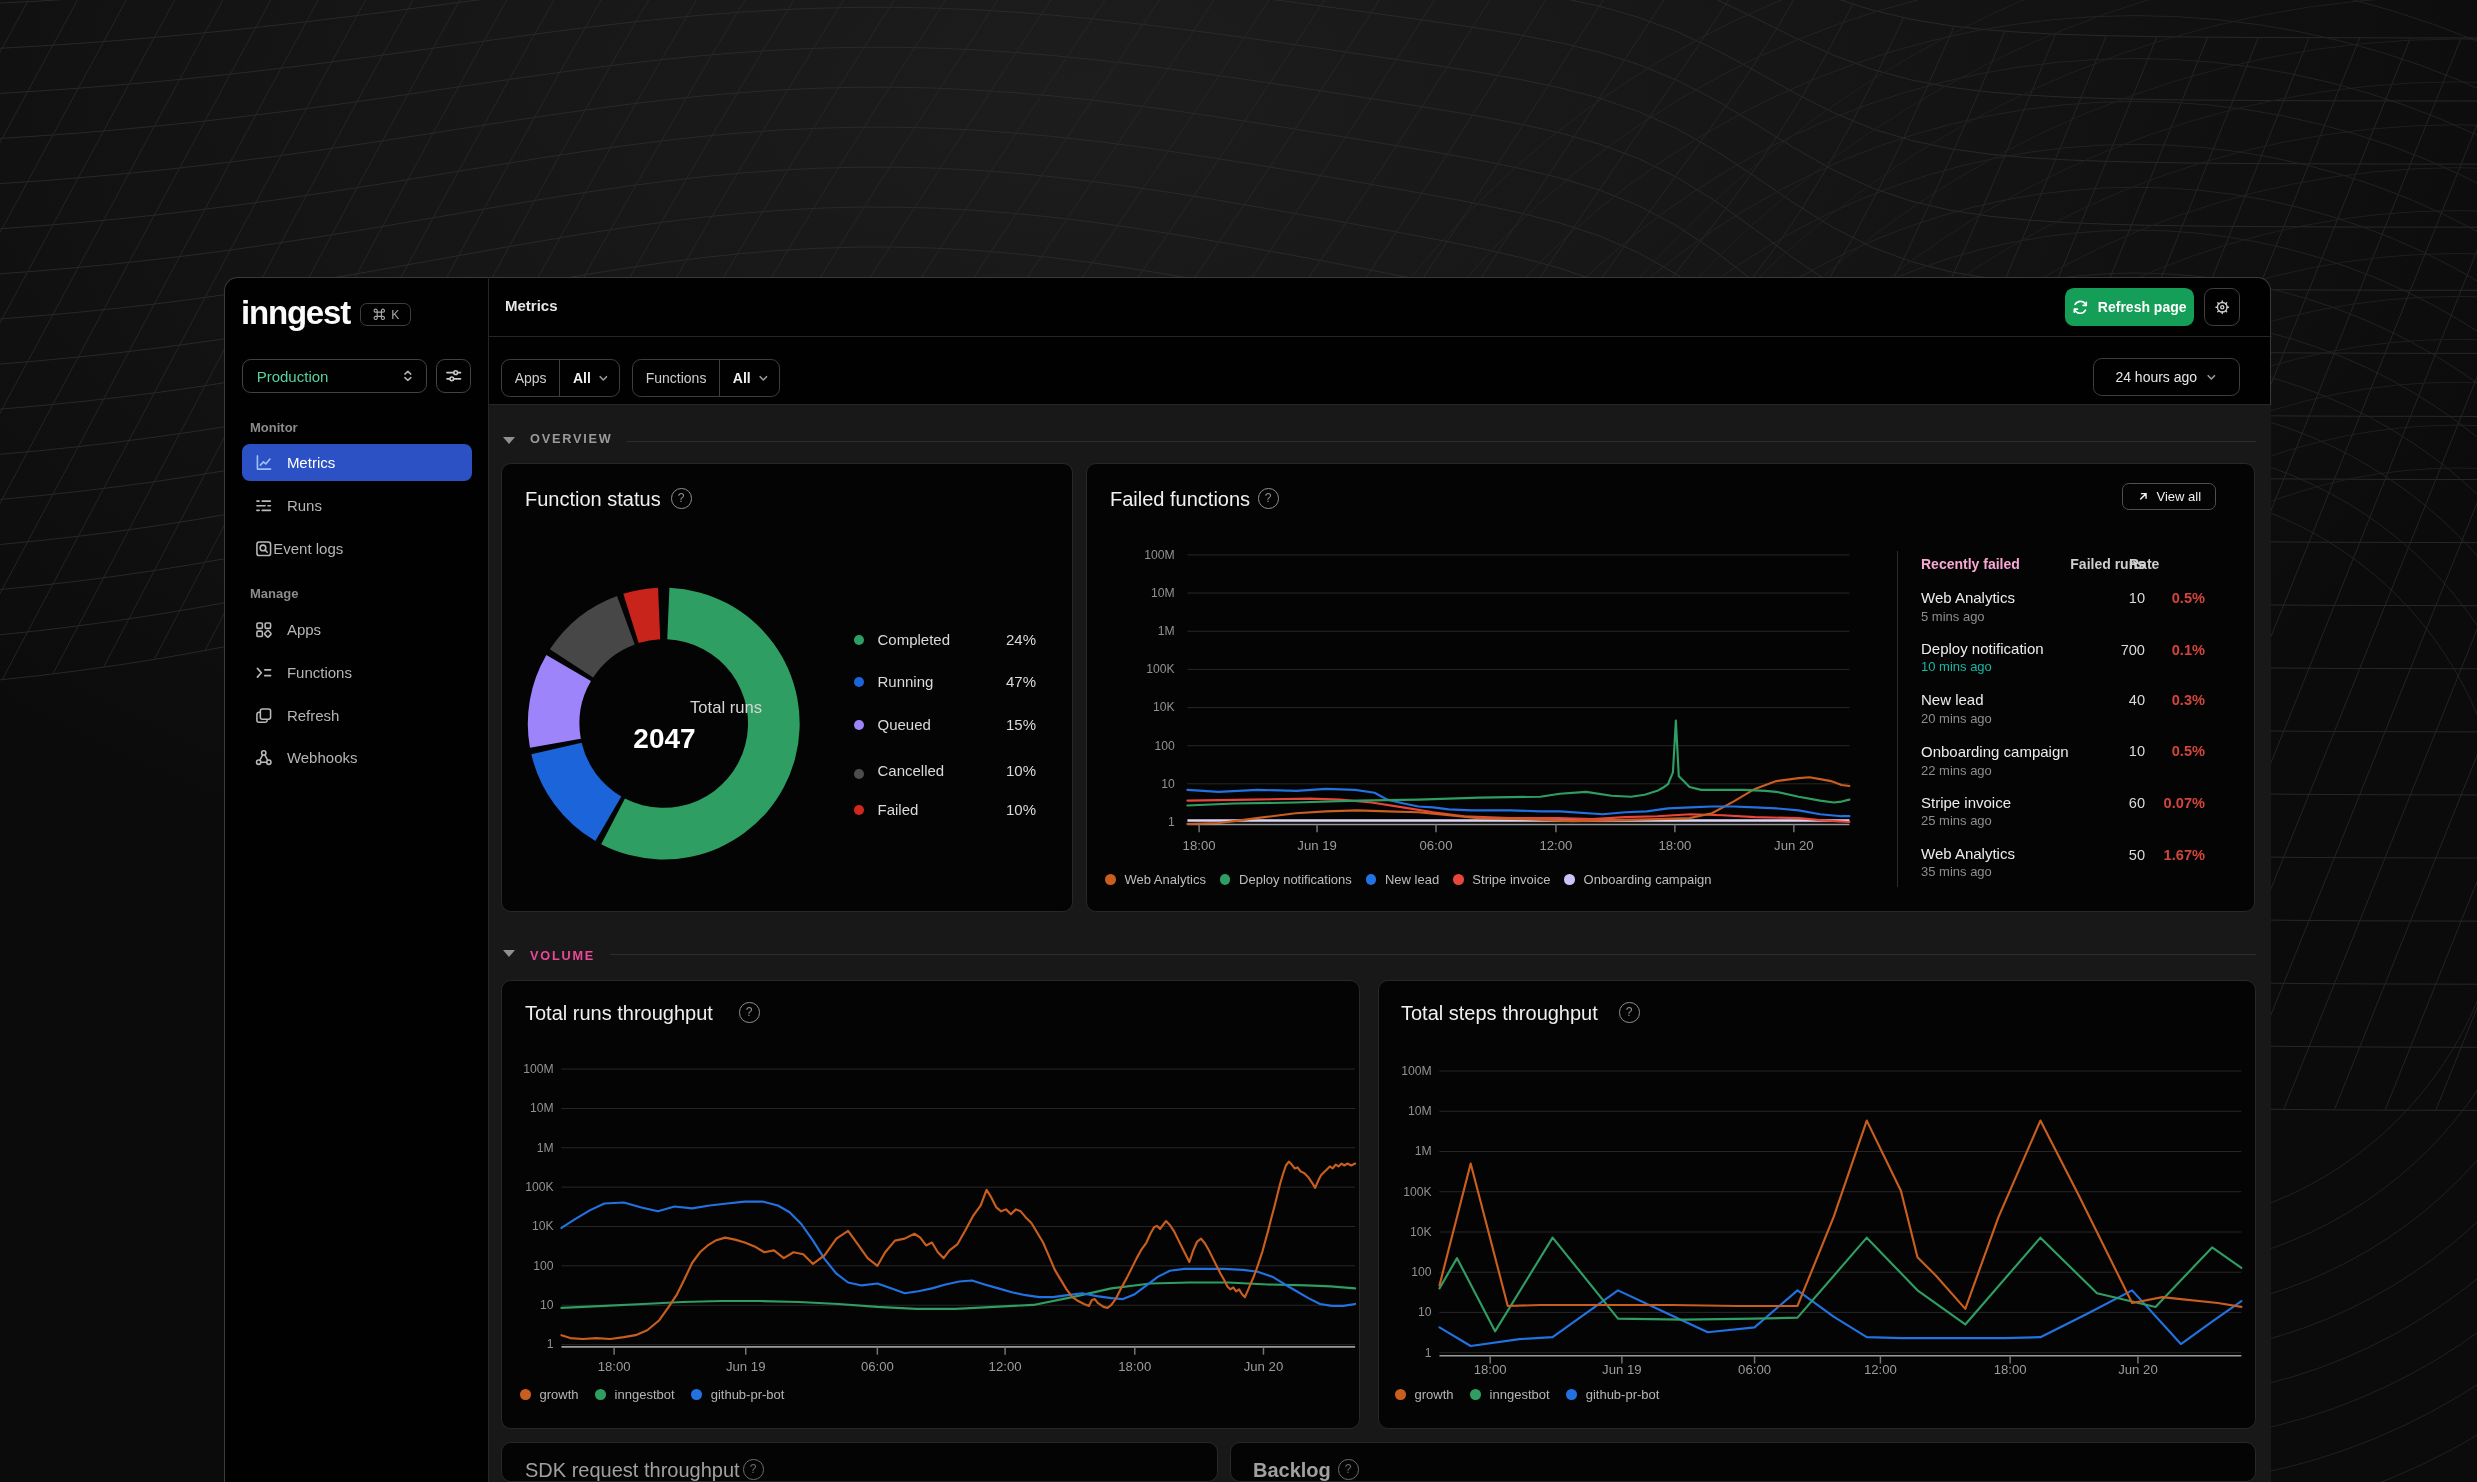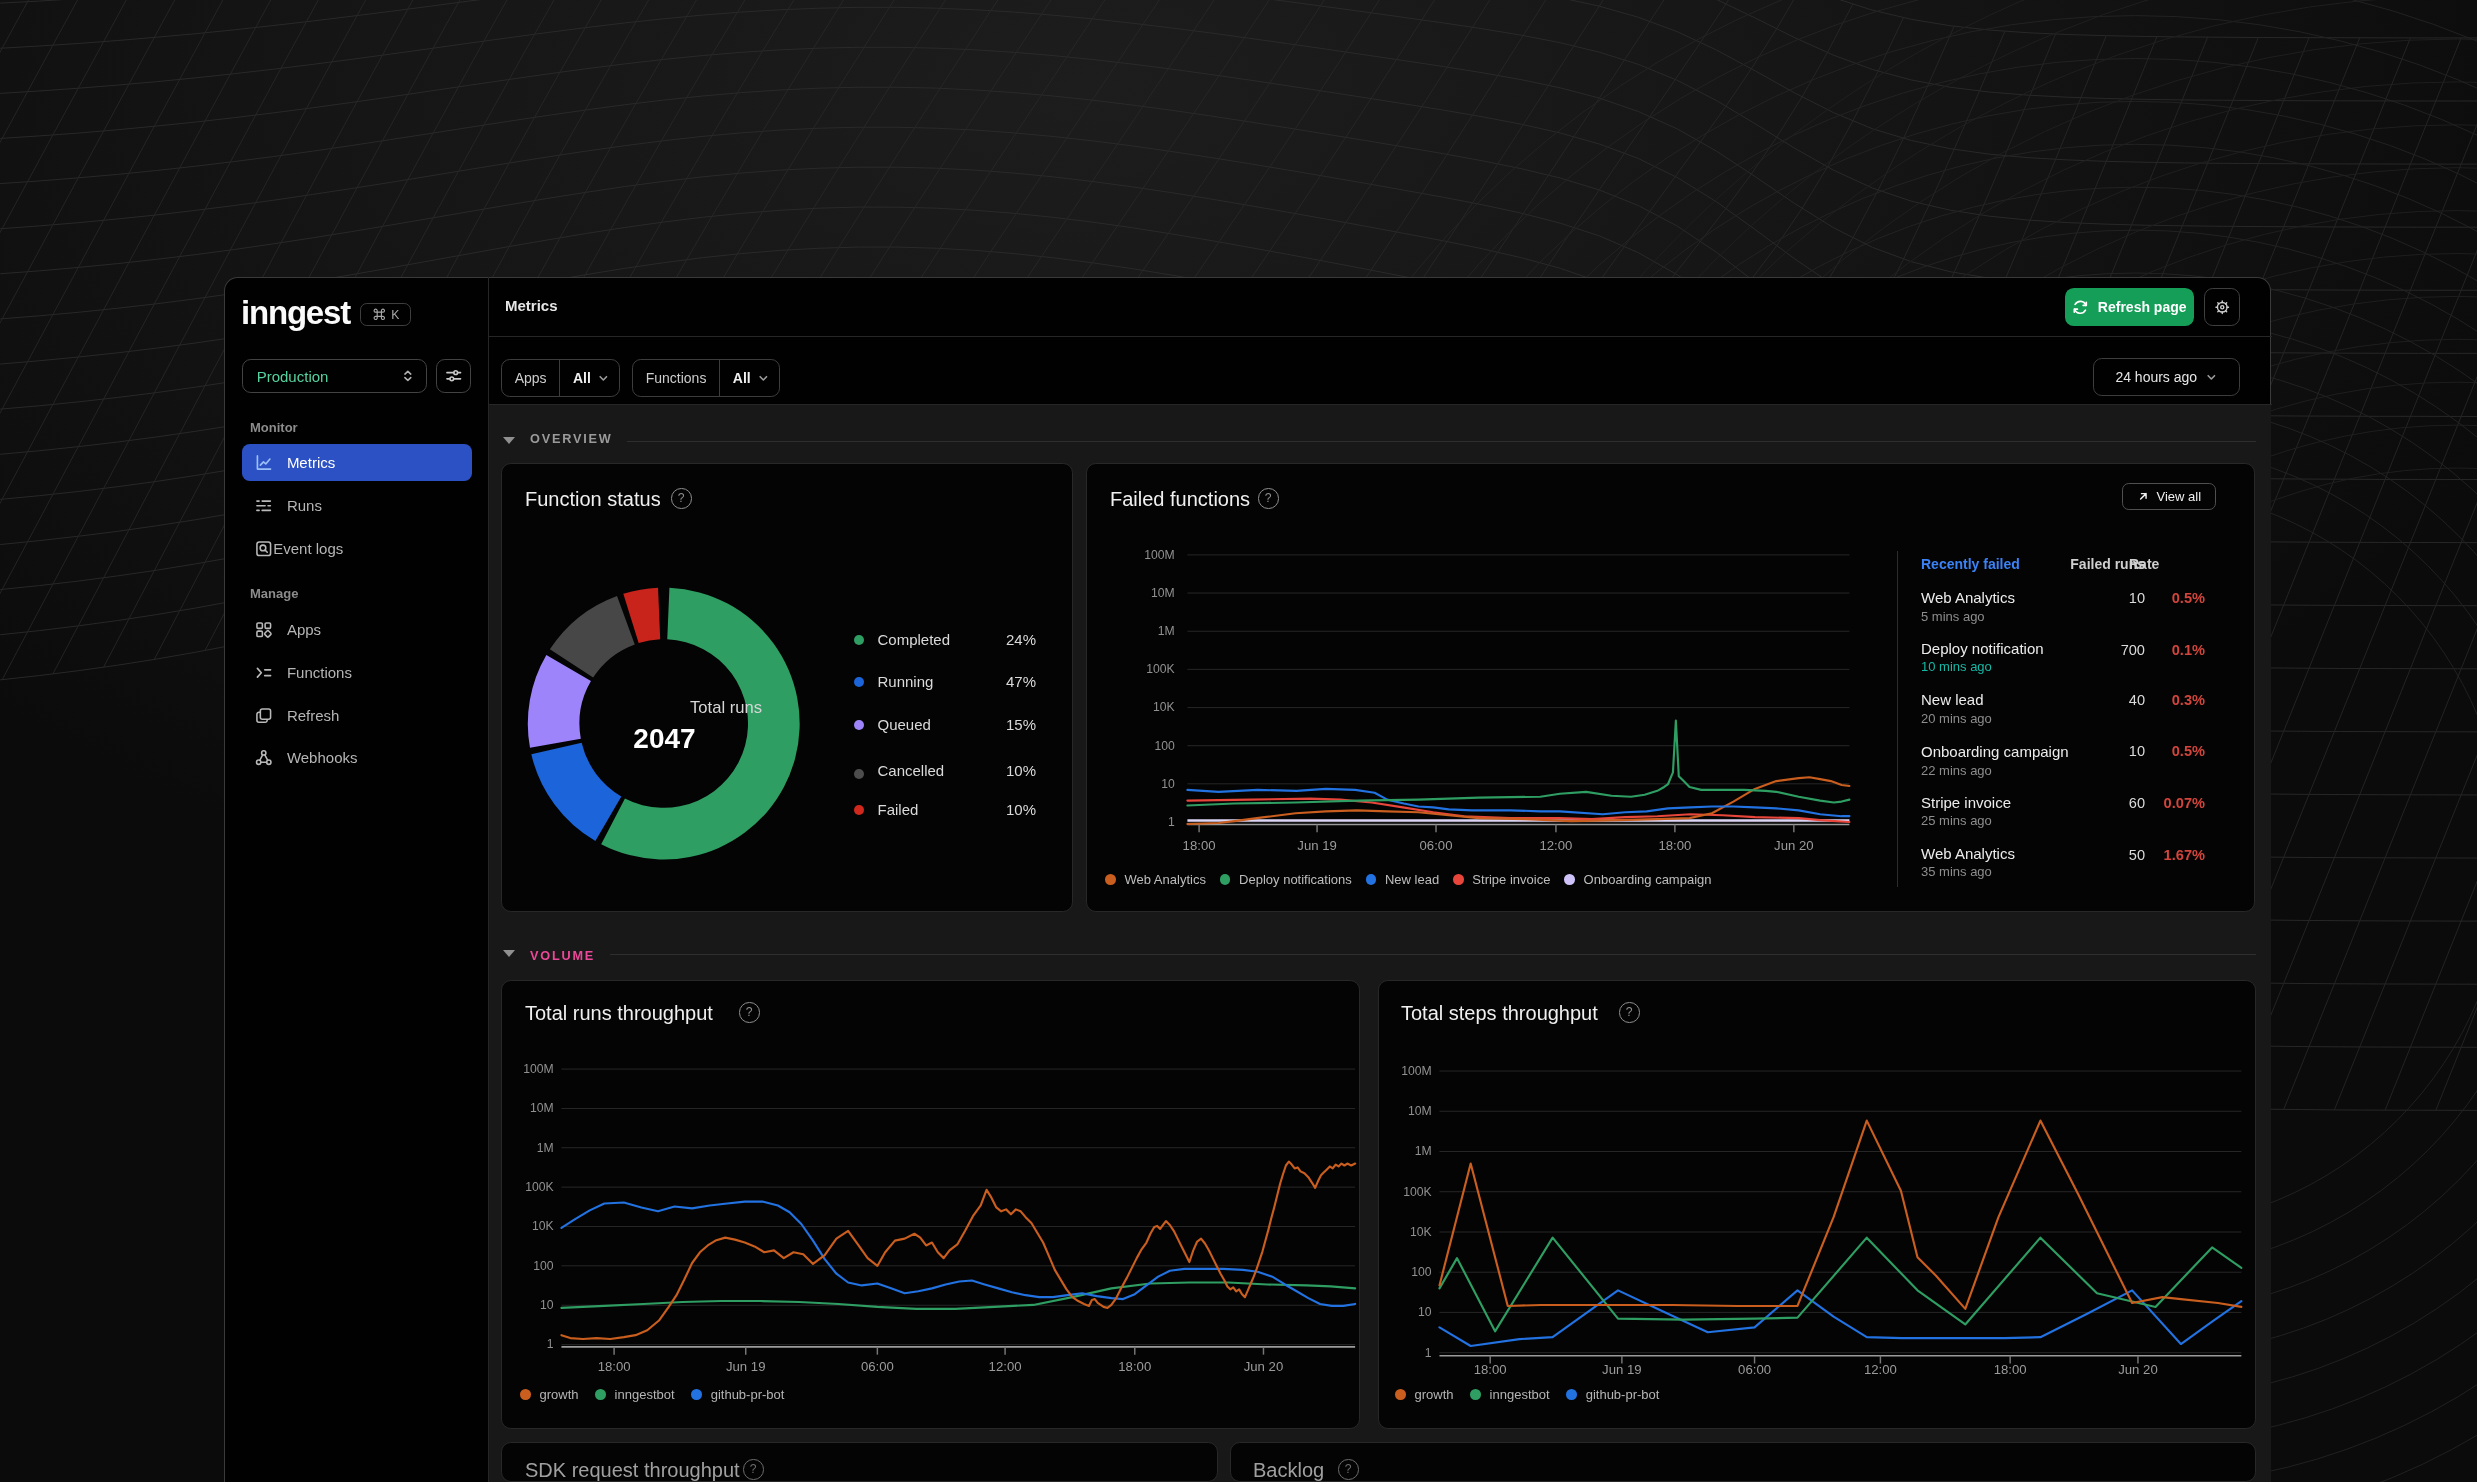--- a/index.html
+++ b/index.html
@@ -367,21 +367,21 @@
     <polyline points="1218.0,826.0 1266.0,824.0 1329.0,823.0 1392.0,821.0 1455.0,820.0 1517.0,818.0 1580.0,817.0 1600.0,814.0 1627.0,812.0 1653.0,816.0 1673.0,817.0 1687.0,815.0 1700.0,811.0 1707.0,807.0 1711.0,804.0 1716.0,792.0 1719.0,739.0 1722.0,796.0 1727.0,801.0 1733.0,807.0 1745.0,810.0 1767.0,810.0 1789.0,810.0 1811.0,811.0 1822.0,812.0 1845.0,817.0 1867.0,821.0 1881.0,823.0 1889.0,822.0 1897.0,820.0" fill="none" stroke="#2f9e63" stroke-width="2.2" stroke-linejoin="round" stroke-linecap="round"></polyline>
   </svg>
 <div style="position:absolute;left:1105px;top:872px;display:flex;gap:13.7px;align-items:center">
     <span style="display:flex;align-items:center;gap:8.8px;font-size:13px;color:#bdbdbd"><span style="display:inline-block;width:10.7px;height:10.7px;border-radius:50%;background:#c95e1e;flex:none"></span>Web Analytics</span>
     <span style="display:flex;align-items:center;gap:8.8px;font-size:13px;color:#bdbdbd"><span style="display:inline-block;width:10.7px;height:10.7px;border-radius:50%;background:#2f9e63;flex:none"></span>Deploy notifications</span>
     <span style="display:flex;align-items:center;gap:8.8px;font-size:13px;color:#bdbdbd"><span style="display:inline-block;width:10.7px;height:10.7px;border-radius:50%;background:#2272e2;flex:none"></span>New lead</span>
     <span style="display:flex;align-items:center;gap:8.8px;font-size:13px;color:#bdbdbd"><span style="display:inline-block;width:10.7px;height:10.7px;border-radius:50%;background:#e8463a;flex:none"></span>Stripe invoice</span>
     <span style="display:flex;align-items:center;gap:8.8px;font-size:13px;color:#bdbdbd"><span style="display:inline-block;width:10.7px;height:10.7px;border-radius:50%;background:#cec2f8;flex:none"></span>Onboarding campaign</span>
   </div>
 <div style="position:absolute;left:1897px;top:551px;width:1px;height:336px;background:#2c2c2c"></div>
-<div style="position:absolute;left:1921px;top:556px;font-size:14px;font-weight:700;color:#3b82f6">Recently failed</div>
+<div style="position:absolute;left:1921px;top:556px;font-size:14px;font-weight:700;color:#f9a8d4">Recently failed</div>
 <div style="position:absolute;left:2047px;top:556px;width:98px;text-align:right;font-size:14px;font-weight:700;color:#cfcfcf">Failed runs</div>
 <div style="position:absolute;left:2129px;top:556px;width:78px;text-align:left;font-size:14px;font-weight:700;color:#cfcfcf">Rate</div>
 <div style="position:absolute;left:1921px;top:589px;font-size:15px;color:#ececec;white-space:nowrap">Web Analytics</div>
 <div style="position:absolute;left:1921px;top:609px;font-size:13px;color:#8d8d8d">5 mins ago</div>
 <div style="position:absolute;left:2067px;top:590px;width:78px;text-align:right;font-size:14.6px;color:#dadada">10</div>
 <div style="position:absolute;left:2127px;top:590px;width:78px;text-align:right;font-size:14.6px;font-weight:700;color:#d2453c">0.5%</div>
 <div style="position:absolute;left:1921px;top:640px;font-size:15px;color:#ececec;white-space:nowrap">Deploy notification</div>
 <div style="position:absolute;left:1921px;top:659px;font-size:13px;color:#14b8a6">10 mins ago</div>
 <div style="position:absolute;left:2067px;top:642px;width:78px;text-align:right;font-size:14.6px;color:#dadada">700</div>
 <div style="position:absolute;left:2127px;top:642px;width:78px;text-align:right;font-size:14.6px;font-weight:700;color:#d2453c">0.1%</div>
@@ -481,15 +481,15 @@
     <polyline points="1476.0,1318.0 1508.0,1193.0 1546.0,1339.0 1580.0,1338.0 1647.0,1338.0 1715.0,1338.0 1782.0,1339.0 1843.0,1339.0 1880.0,1248.0 1914.0,1149.0 1949.0,1221.0 1966.0,1289.0 1985.0,1308.0 2015.0,1342.0 2049.0,1248.0 2092.0,1149.0 2131.0,1225.0 2186.0,1336.0 2217.0,1330.0 2236.0,1332.0 2274.0,1336.0 2298.0,1340.0" fill="none" stroke="#c95e1e" stroke-width="2.2" stroke-linejoin="round" stroke-linecap="round"></polyline>
   </svg>
 <div style="position:absolute;left:1395px;top:1387px;display:flex;gap:16.6px;align-items:center">
     <span style="display:flex;align-items:center;gap:8.8px;font-size:13px;color:#b5b5b5"><span style="display:inline-block;width:10.7px;height:10.7px;border-radius:50%;background:#c95e1e;flex:none"></span>growth</span>
     <span style="display:flex;align-items:center;gap:8.8px;font-size:13px;color:#b5b5b5"><span style="display:inline-block;width:10.7px;height:10.7px;border-radius:50%;background:#2f9e63;flex:none"></span>inngestbot</span>
     <span style="display:flex;align-items:center;gap:8.8px;font-size:13px;color:#b5b5b5"><span style="display:inline-block;width:10.7px;height:10.7px;border-radius:50%;background:#2272e2;flex:none"></span>github-pr-bot</span>
   </div>
 
 <div style="position:absolute;left:525px;top:1459px;font-size:20px;font-weight:500;color:#a0a0a0;white-space:nowrap">SDK request throughput</div>
 <div style="position:absolute;left:743px;top:1459px;width:20.5px;height:20.5px;border:1.5px solid #6d6d6d;border-radius:50%;color:#6d6d6d;font-size:12.2px;font-weight:400;display:flex;align-items:center;justify-content:center;box-sizing:border-box">?</div>
-<div style="position:absolute;left:1253px;top:1459px;font-size:20px;font-weight:400;color:#a0a0a0;white-space:nowrap">Backlog</div>
+<div style="position:absolute;left:1253px;top:1459px;font-size:20px;font-weight:700;color:#a0a0a0;white-space:nowrap">Backlog</div>
 <div style="position:absolute;left:1338px;top:1459px;width:20.5px;height:20.5px;border:1.5px solid #6d6d6d;border-radius:50%;color:#6d6d6d;font-size:12.2px;font-weight:400;display:flex;align-items:center;justify-content:center;box-sizing:border-box">?</div>
 
 
 </body></html>

